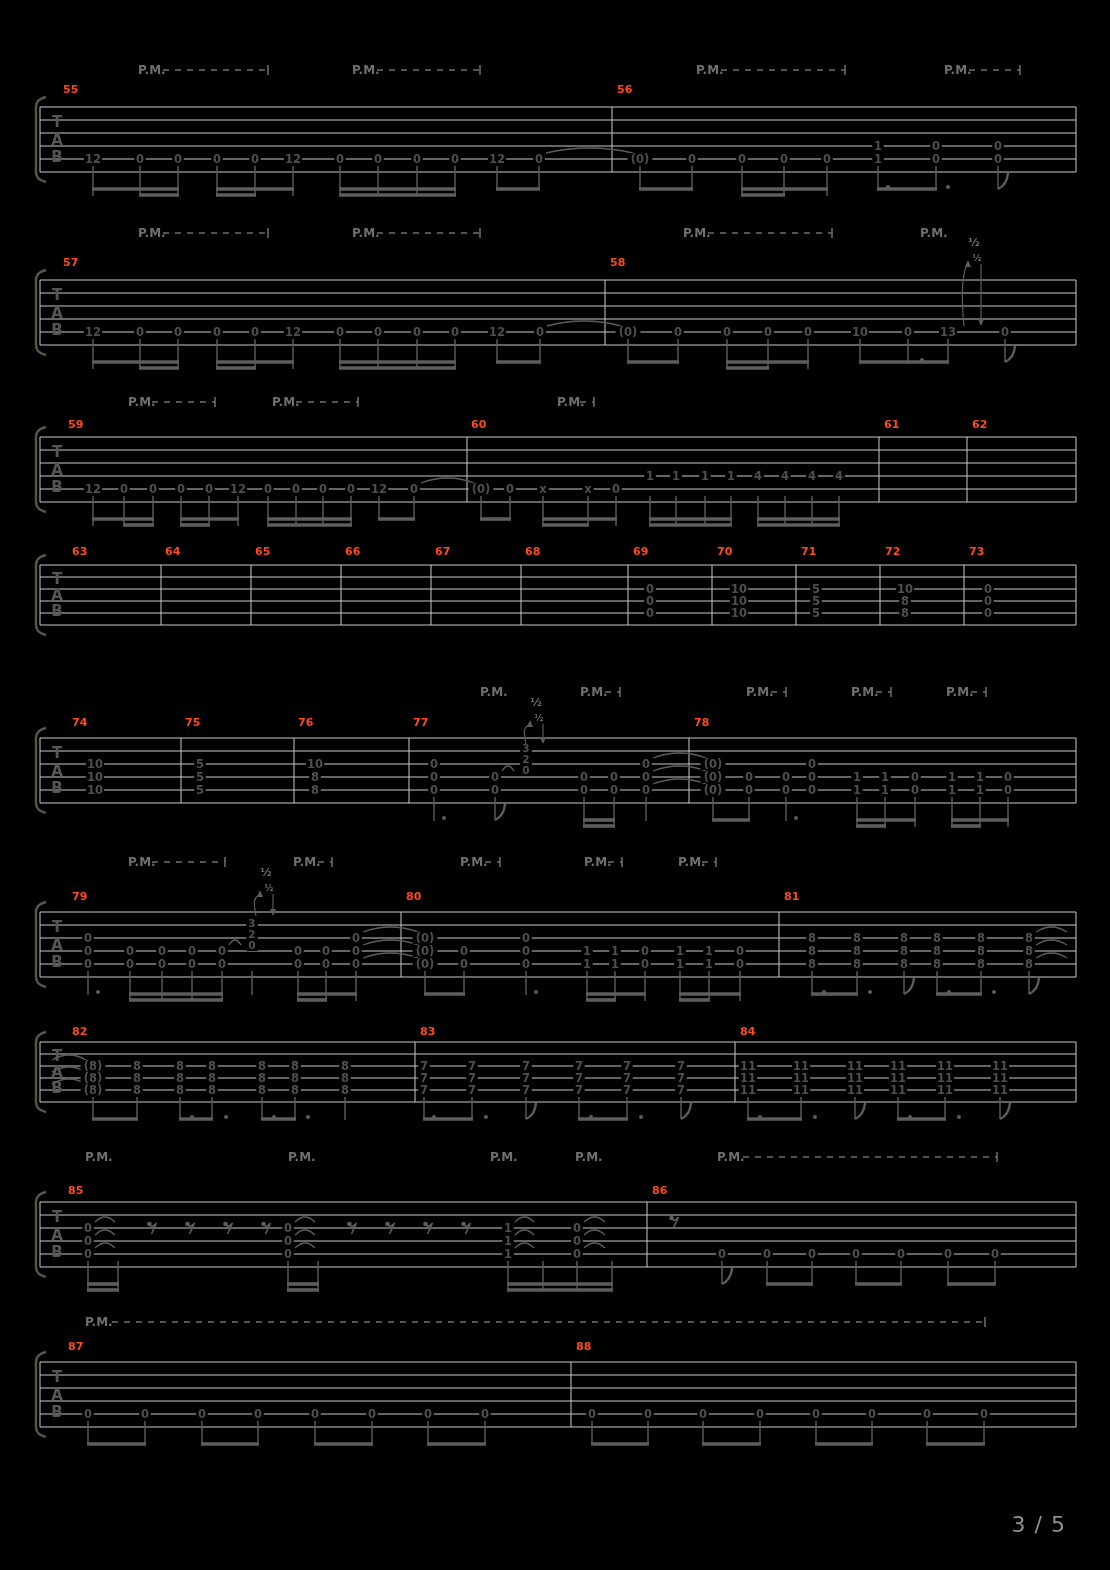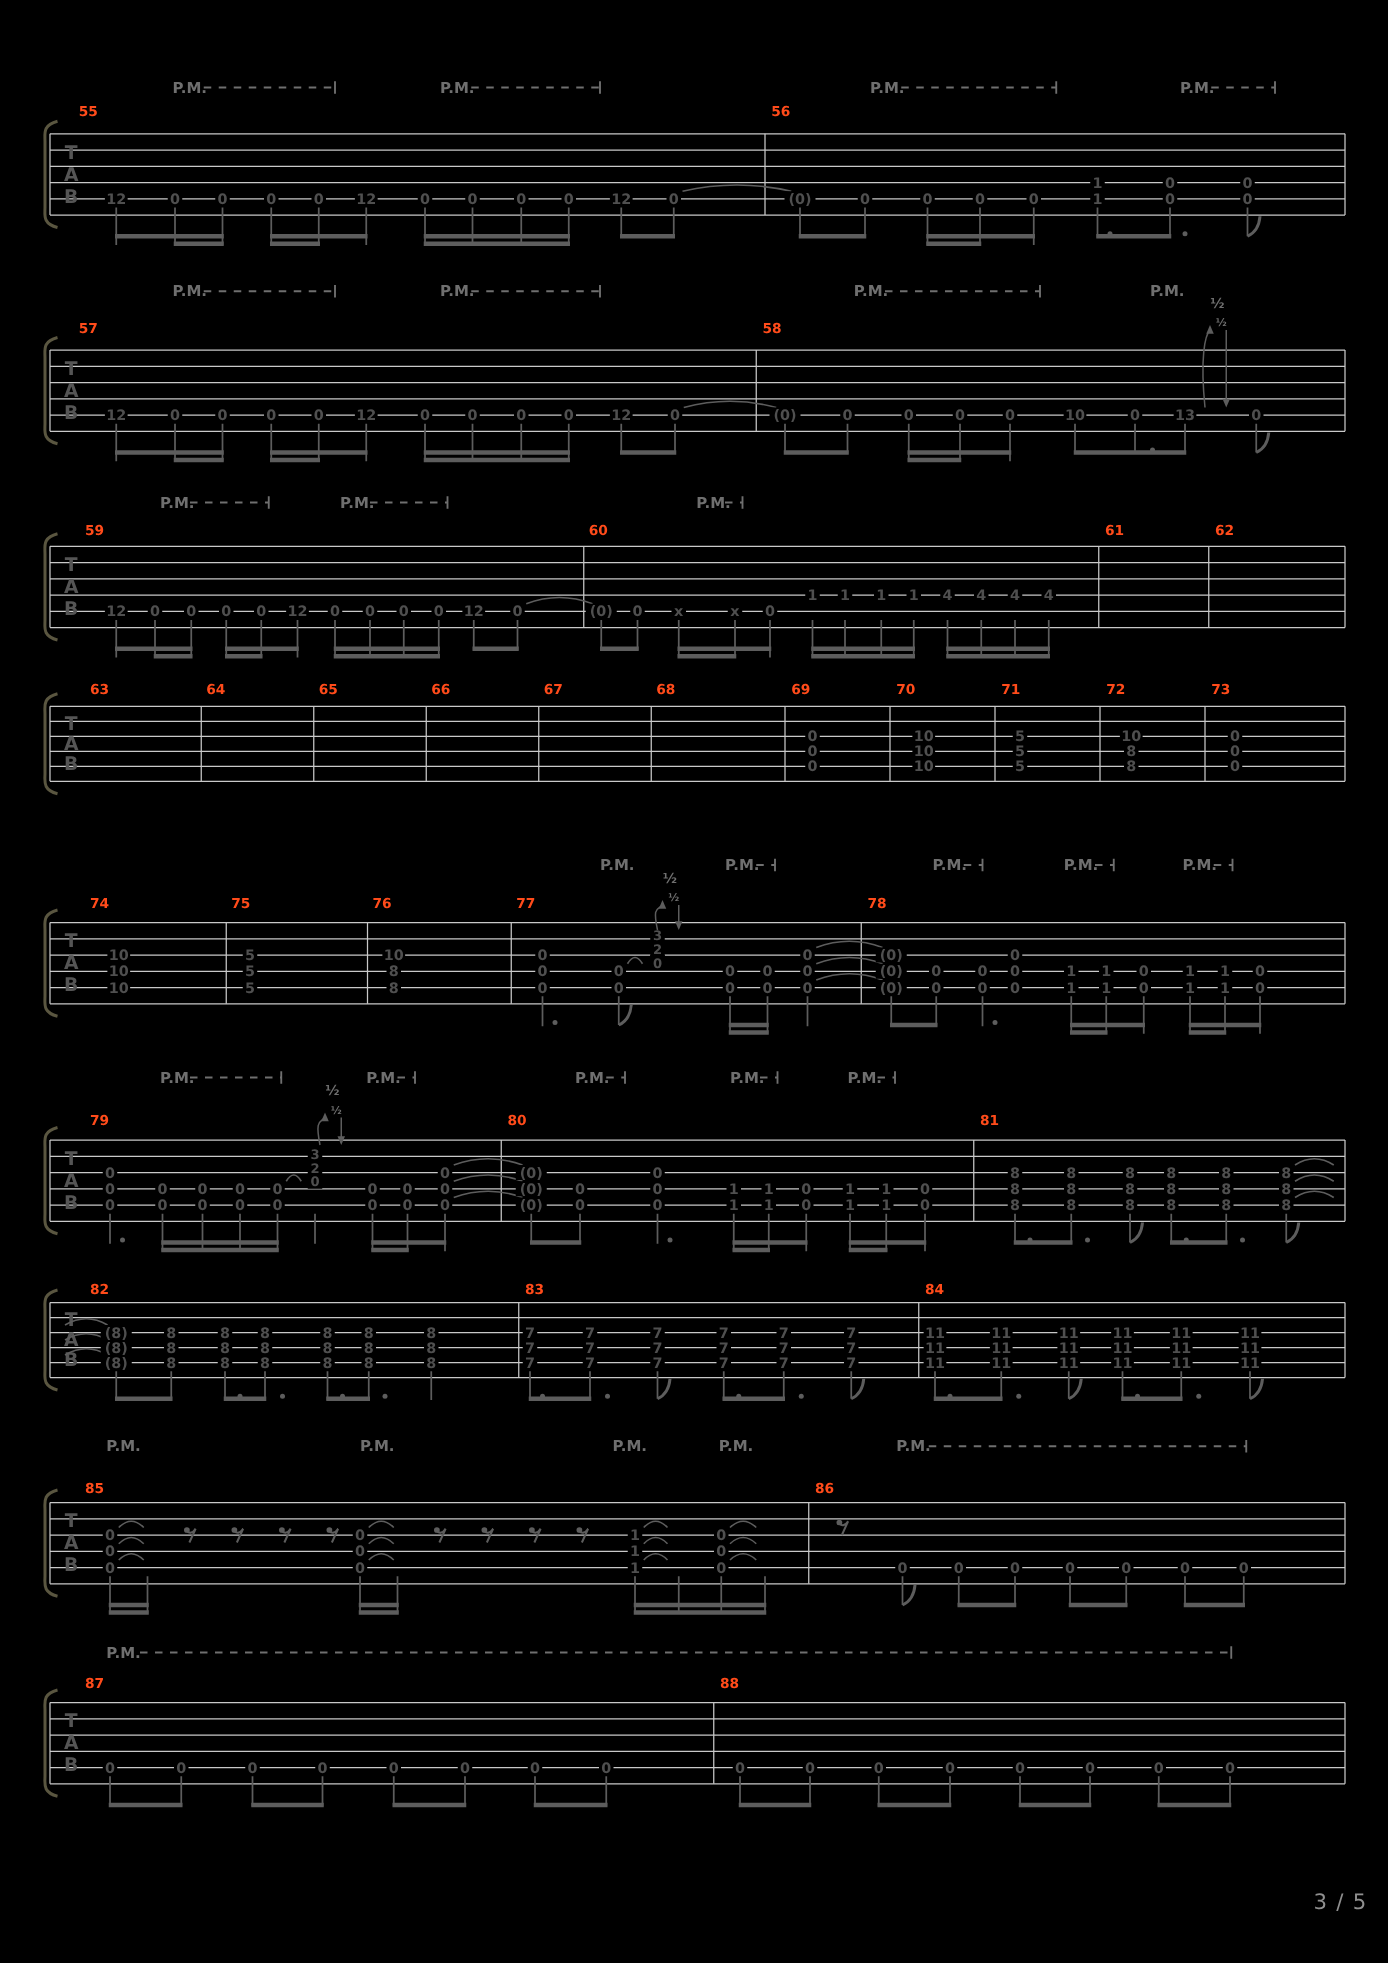--- a/index.html
+++ b/index.html
@@ -1,19 +1,19 @@
 <!DOCTYPE html>
 <html><head>
 <meta charset="utf-8">
 <style>
   html,body{margin:0;padding:0;background:#000;}
   body{width:1110px;height:1570px;position:relative;font-family:"DejaVu Sans",sans-serif;overflow:hidden;}
   #score{position:absolute;left:0;top:0;}
   #score text{font-family:"DejaVu Sans",sans-serif;}
-  .page-indicator{position:absolute;right:16px;top:1512px;color:#8f8f8f;font-size:17px;letter-spacing:1px;}
+  .page-indicator{position:absolute;right:44px;top:1512px;color:#8f8f8f;font-size:22px;letter-spacing:1px;}
 </style>
 </head>
 <body>
 
 <div class="page">
   <svg id="score" width="1110" height="1570">
       <g>
         <path d="M 46,97 C 34,100 36,107 36,113 L 36,166 C 36,172 34,179 46,182" stroke="#5a5640" stroke-width="2.4" fill="none"></path>
         <line x1="40" y1="107" x2="1076" y2="107" stroke="#c9c9c9" stroke-width="1"></line>
         <line x1="40" y1="120" x2="1076" y2="120" stroke="#c9c9c9" stroke-width="1"></line>

